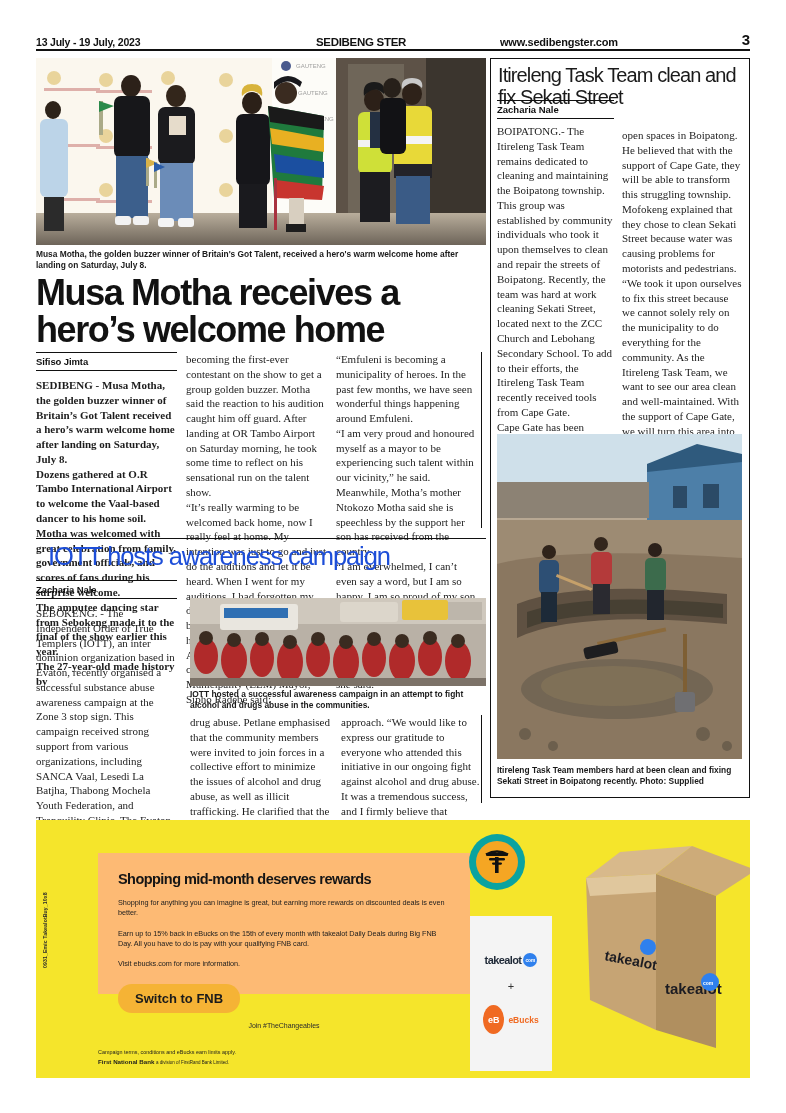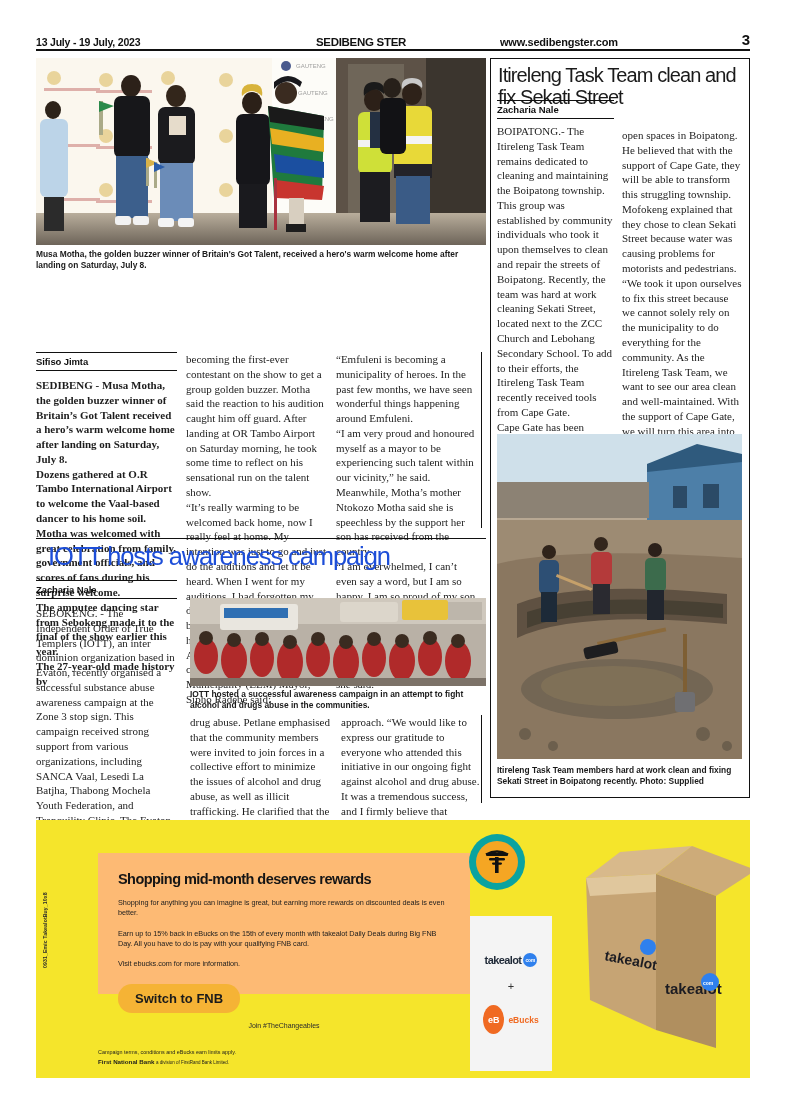--- a/index.html
+++ b/index.html
@@ -388,20 +388,21 @@
         </g>
 
       <g>
           <ellipse cx="356" cy="30" rx="9" ry="10" fill="#27201a"></ellipse>
          <rect x="344" y="40" width="26" height="56" rx="6" fill="#121215"></rect>
         </g>
     </svg>
   </div>
 
   <div class="lead-caption">Musa Motha, the golden buzzer winner of Britain's Got Talent, received a hero's warm welcome home after landing on Saturday, July 8.</div>
+  <div class="lead-headline">Musa Motha receives a hero’s welcome home</div>
 
   <div class="s1-c1">
     <div class="byline byline-rule-top">Sifiso Jimta</div>
     <div class="col-body" style="padding-top:7px; white-space:pre-line;font-weight:bold;">SEDIBENG - Musa Motha, the golden buzzer winner of Britain’s Got Talent received a hero’s warm welcome home after landing on Saturday, July 8.
 Dozens gathered at O.R Tambo International Airport to welcome the Vaal-based dancer to his home soil. Motha was welcomed with great celebration from family, government officials, and scores of fans during his surprise welcome.
 The amputee dancing star from Sebokeng made it to the final of the show earlier this year.
 The 27-year-old made history by</div>
   </div>
   <div class="s1-c2">
     <div class="col-body" style="white-space:pre-line;">becoming the first-ever contestant on the show to get a group golden buzzer. Motha said the reaction to his audition caught him off guard. After landing at OR Tambo Airport on Saturday morning, he took some time to reflect on his sensational run on the talent show.
@@ -528,21 +529,21 @@
       <rect x="178" y="258" width="20" height="20" rx="3" fill="#6f6f72"></rect>
 
       <g fill="#6c5f4d">
         <circle cx="28" cy="300" r="6"></circle>
           <circle cx="56" cy="312" r="5"></circle>
           <circle cx="206" cy="300" r="7"></circle>
         <circle cx="230" cy="312" r="5"></circle>
       </g>
     </svg>
   </div>
-  <div class="r-photo-caption">Itireleng Task Team members hard at work clean and fixing Sekati Street in Boipatong recently. Photo: Supplied</div>
+  <div class="r-photo-caption">Itireleng Task Team members hard at been clean and fixing Sekati Street in Boipatong recently. Photo: Supplied</div>
 
   <div class="advert">
 
     <div class="ad-box-img">
       <svg width="200" height="235" viewBox="0 0 200 235" aria-hidden="true">
         <polygon points="26,48 60,22 132,16 96,44" fill="#d8b98b"></polygon>
         <polygon points="96,44 132,16 196,40 156,66" fill="#cdab79"></polygon>
         <polygon points="26,48 96,44 96,200 30,170" fill="#c6a474"></polygon>
         <polygon points="96,44 156,66 156,218 96,200" fill="#b08f5f"></polygon>
         <polygon points="26,48 96,44 96,62 30,66" fill="#e0c79d"></polygon>

